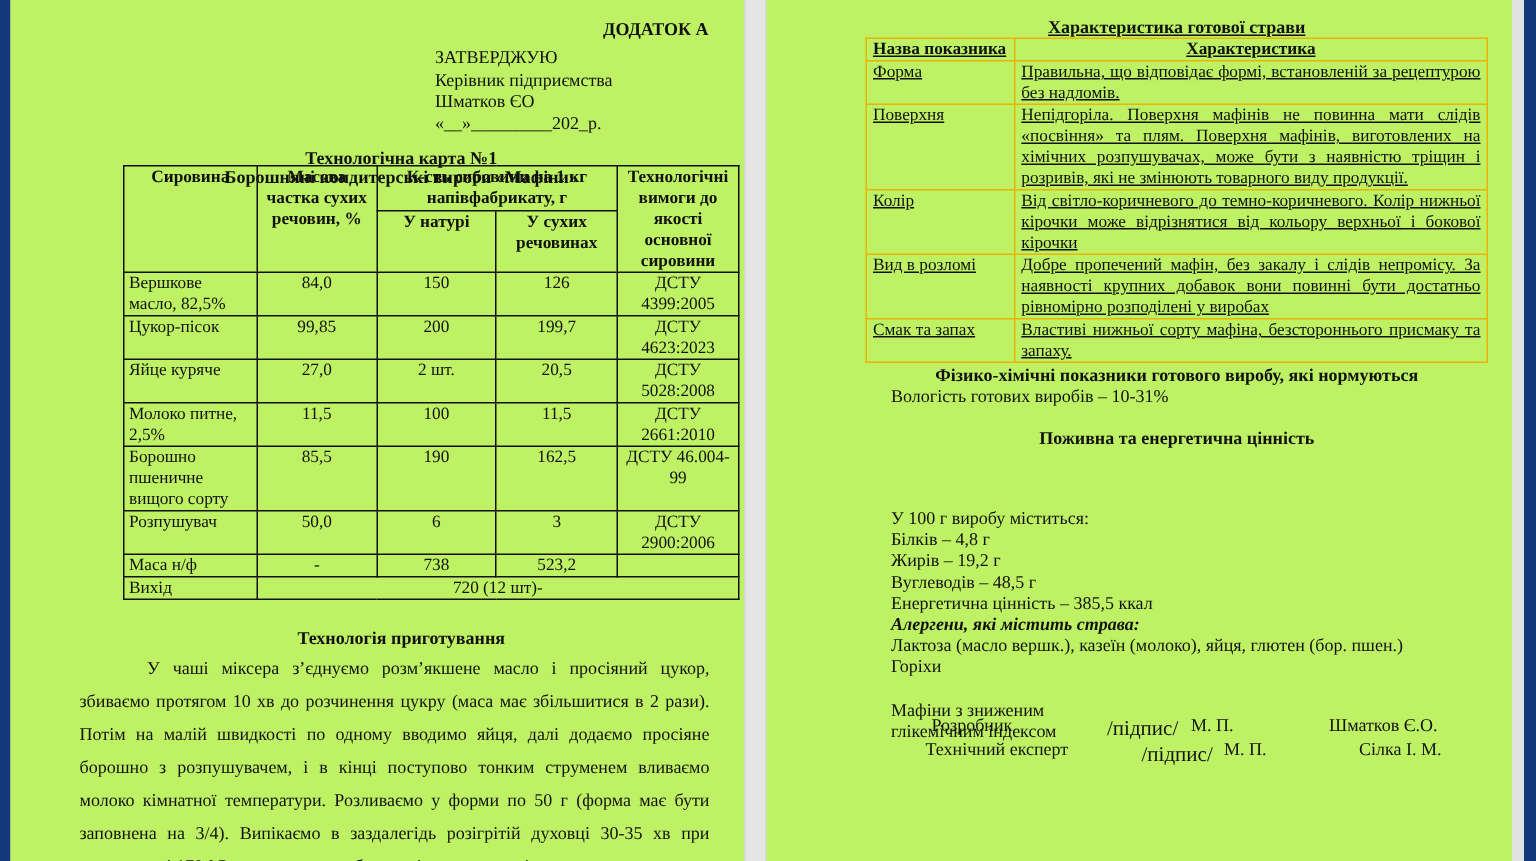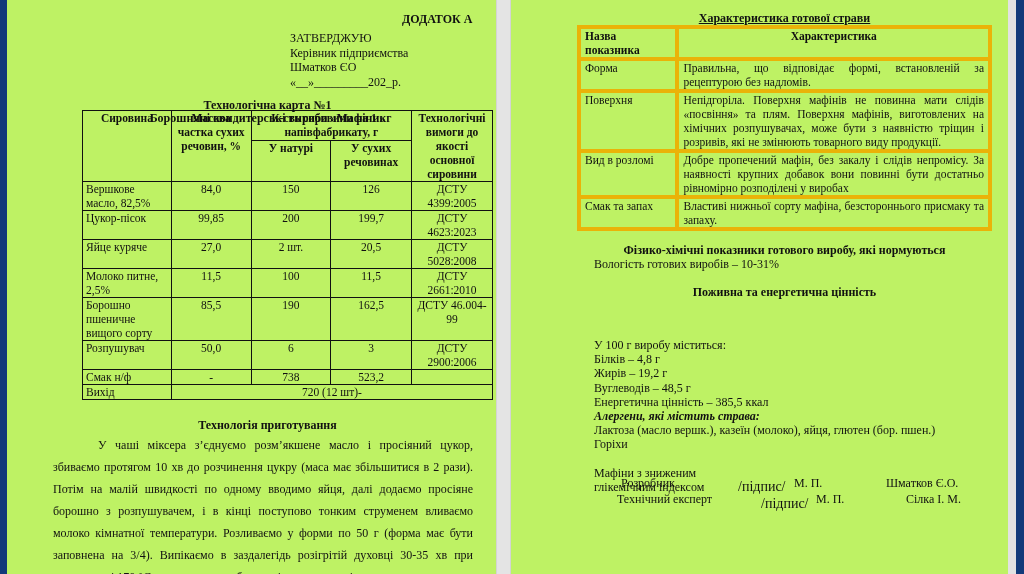--- a/index.html
+++ b/index.html
@@ -16,21 +16,21 @@
   .fs12 { font-size:12px; }
   .center { text-align:center; }
 
   
   table { border-collapse:collapse; position:absolute; }
   .t1 { left:55px; top:110px; width:411px; font-size:11.5px; line-height:14px;margin-left:20px; }
   .t1 td, .t1 th { border:1px solid #111; padding:0 3px; vertical-align:top; }
   .t1 th { font-weight:bold; text-align:center; }
   .t1 td.c { text-align:center; }
   .t2 { left:66px; top:25px; width:415px; font-size:11.5px; line-height:14px; }
-  .t2 td, .t2 th { border:4px solid #eab308; padding:0 4px; vertical-align:top; }
+  .t2 td, .t2 th { border:1px solid #eab308; padding:0 4px; vertical-align:top;text-decoration:underline; }
   .t2 th { font-weight:bold; text-align:center; }
   .t2 th.l { text-align:left; }
   .t2 td.j { text-align:justify; text-align-last:left; }
 
   .para { position:absolute; left:46px; top:434px; width:420px; font-size:12px; line-height:22px; text-align:justify; }
   .para .first { text-indent:45px; display:block; }
   .lines { position:absolute; font-size:12px; line-height:14px; }
   .bi { font-weight:bold; font-style:italic; }
   .sig { font-size:12px; }
   .sig-small { font-size:14px; }
@@ -108,21 +108,21 @@
       <td class="c">ДСТУ 46.004-99</td>
     </tr>
     <tr style="height:28px">
       <td>Розпушувач</td>
       <td class="c">50,0</td>
       <td class="c">6</td>
       <td class="c">3</td>
       <td class="c">ДСТУ 2900:2006</td>
     </tr>
     <tr style="height:14px">
-      <td>Смак н/ф</td>
+      <td>Маса н/ф</td>
       <td class="c">-</td>
       <td class="c">738</td>
       <td class="c">523,2</td>
       <td class="c"></td>
     </tr>
     <tr style="height:14px">
       <td>Вихід</td>
       <td class="c" colspan="4">720 (12 шт)-</td>
     </tr>
   </tbody>
@@ -149,20 +149,24 @@
       <th class="l">Назва показника</th>
       <th>Характеристика</th>
     </tr>
     <tr style="height:28px">
       <td>Форма</td>
       <td class="j">Правильна, що відповідає формі, встановленій за рецептурою без надломів.</td>
     </tr>
     <tr style="height:57px">
       <td>Поверхня</td>
       <td class="j">Непідгоріла. Поверхня мафінів не повинна мати слідів «посвіння» та плям. Поверхня мафінів, виготовлених на хімічних розпушувачах, може бути з наявністю тріщин і розривів, які не змінюють товарного виду продукції.</td>
+    </tr>
+    <tr style="height:42px">
+      <td>Колір</td>
+      <td class="j">Від світло-коричневого до темно-коричневого. Колір нижньої кірочки може відрізнятися від кольору верхньої і бокової кірочки</td>
     </tr>
     <tr style="height:42px">
       <td>Вид в розломі</td>
       <td class="j">Добре пропечений мафін, без закалу і слідів непромісу. За наявності крупних добавок вони повинні бути достатньо рівномірно розподілені у виробах</td>
     </tr>
     <tr style="height:28px">
       <td>Смак та запах</td>
       <td class="j">Властиві нижньої сорту мафіна, безстороннього присмаку та запаху.</td>
     </tr>
   </tbody>

